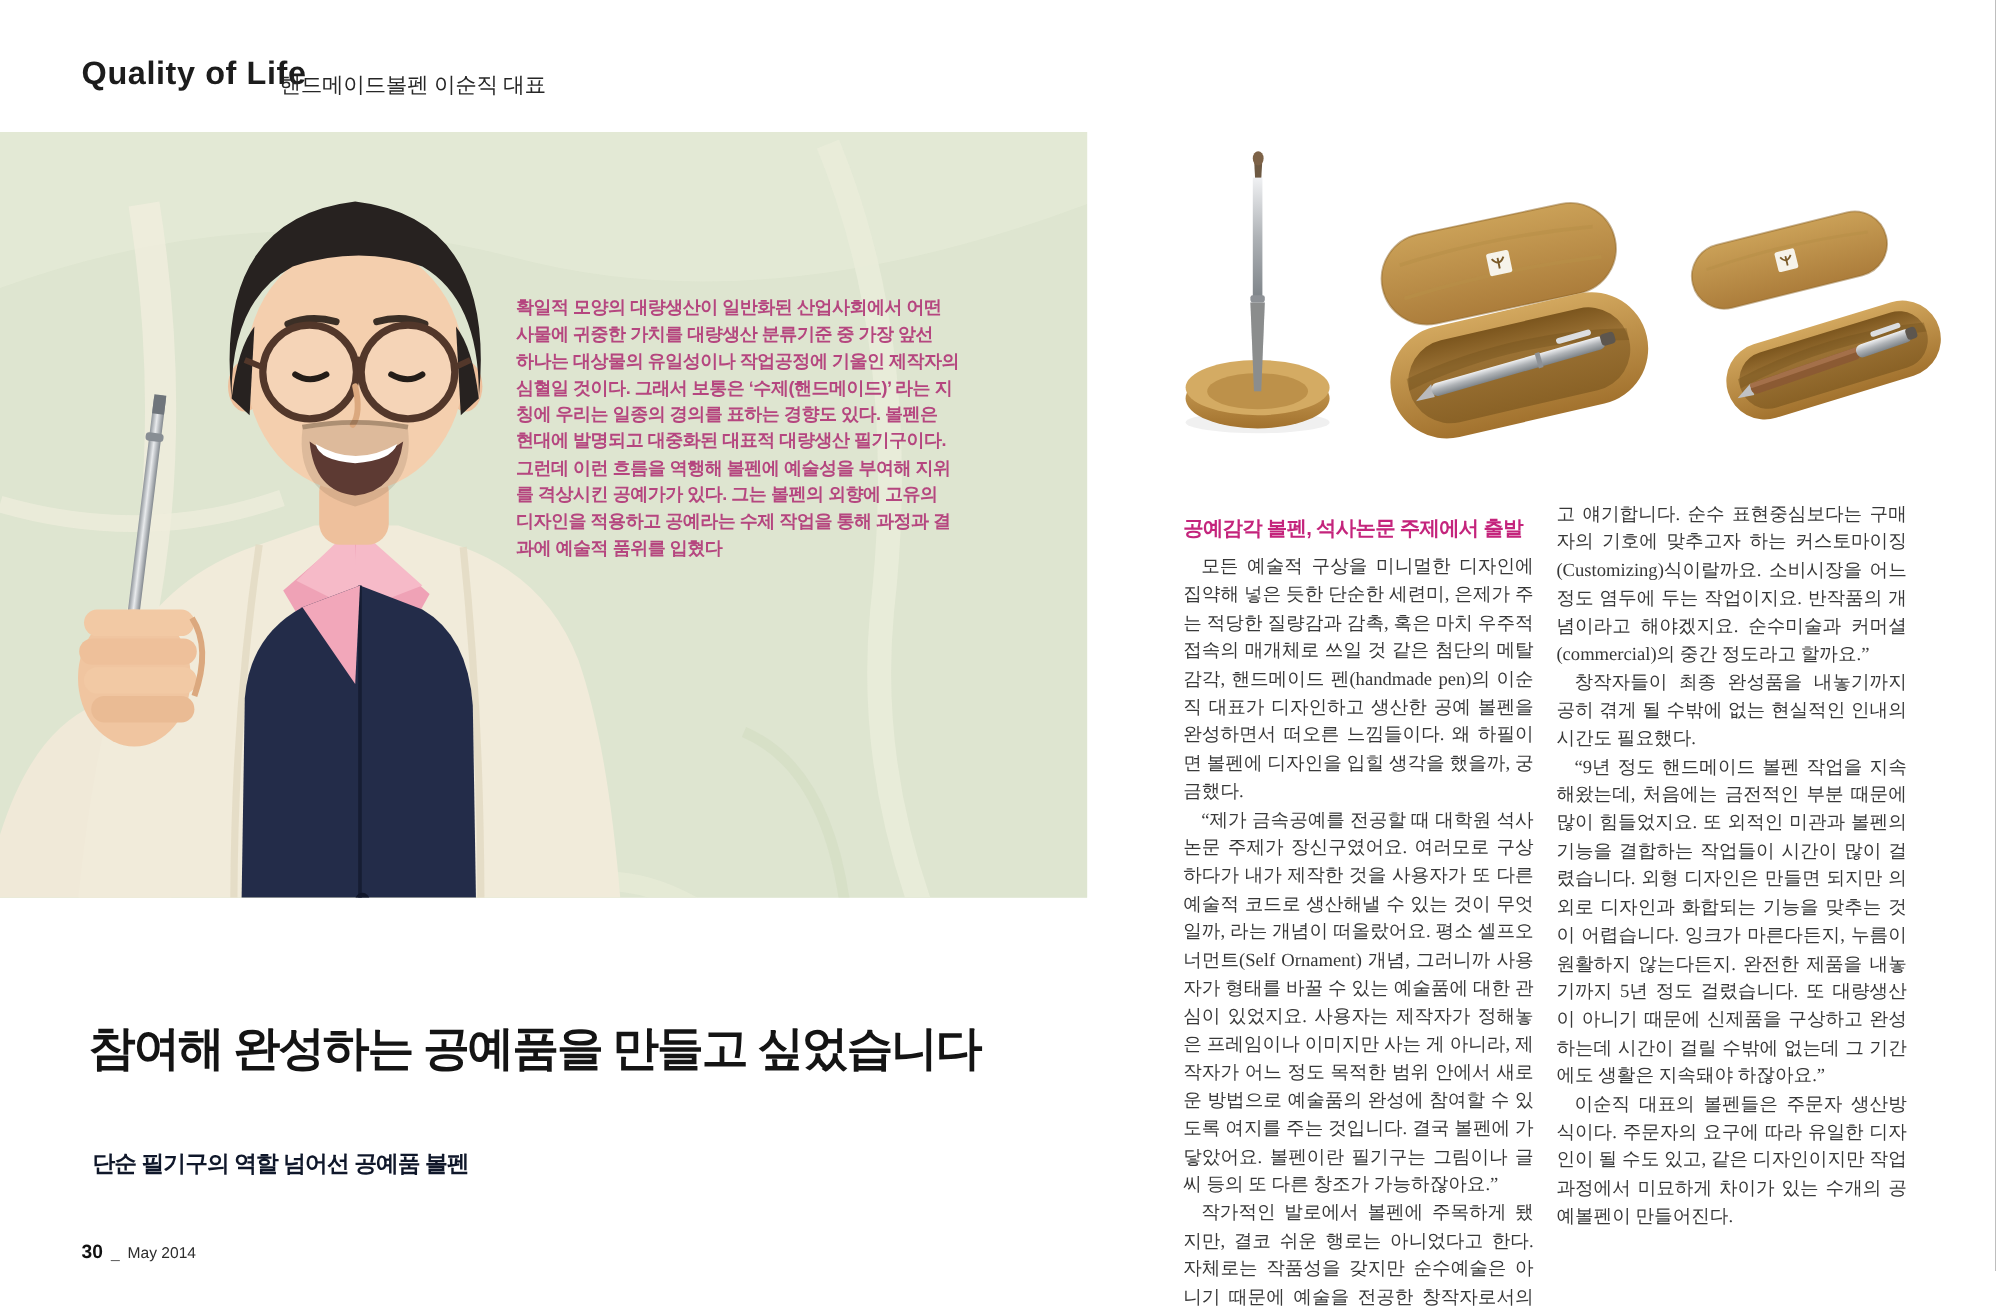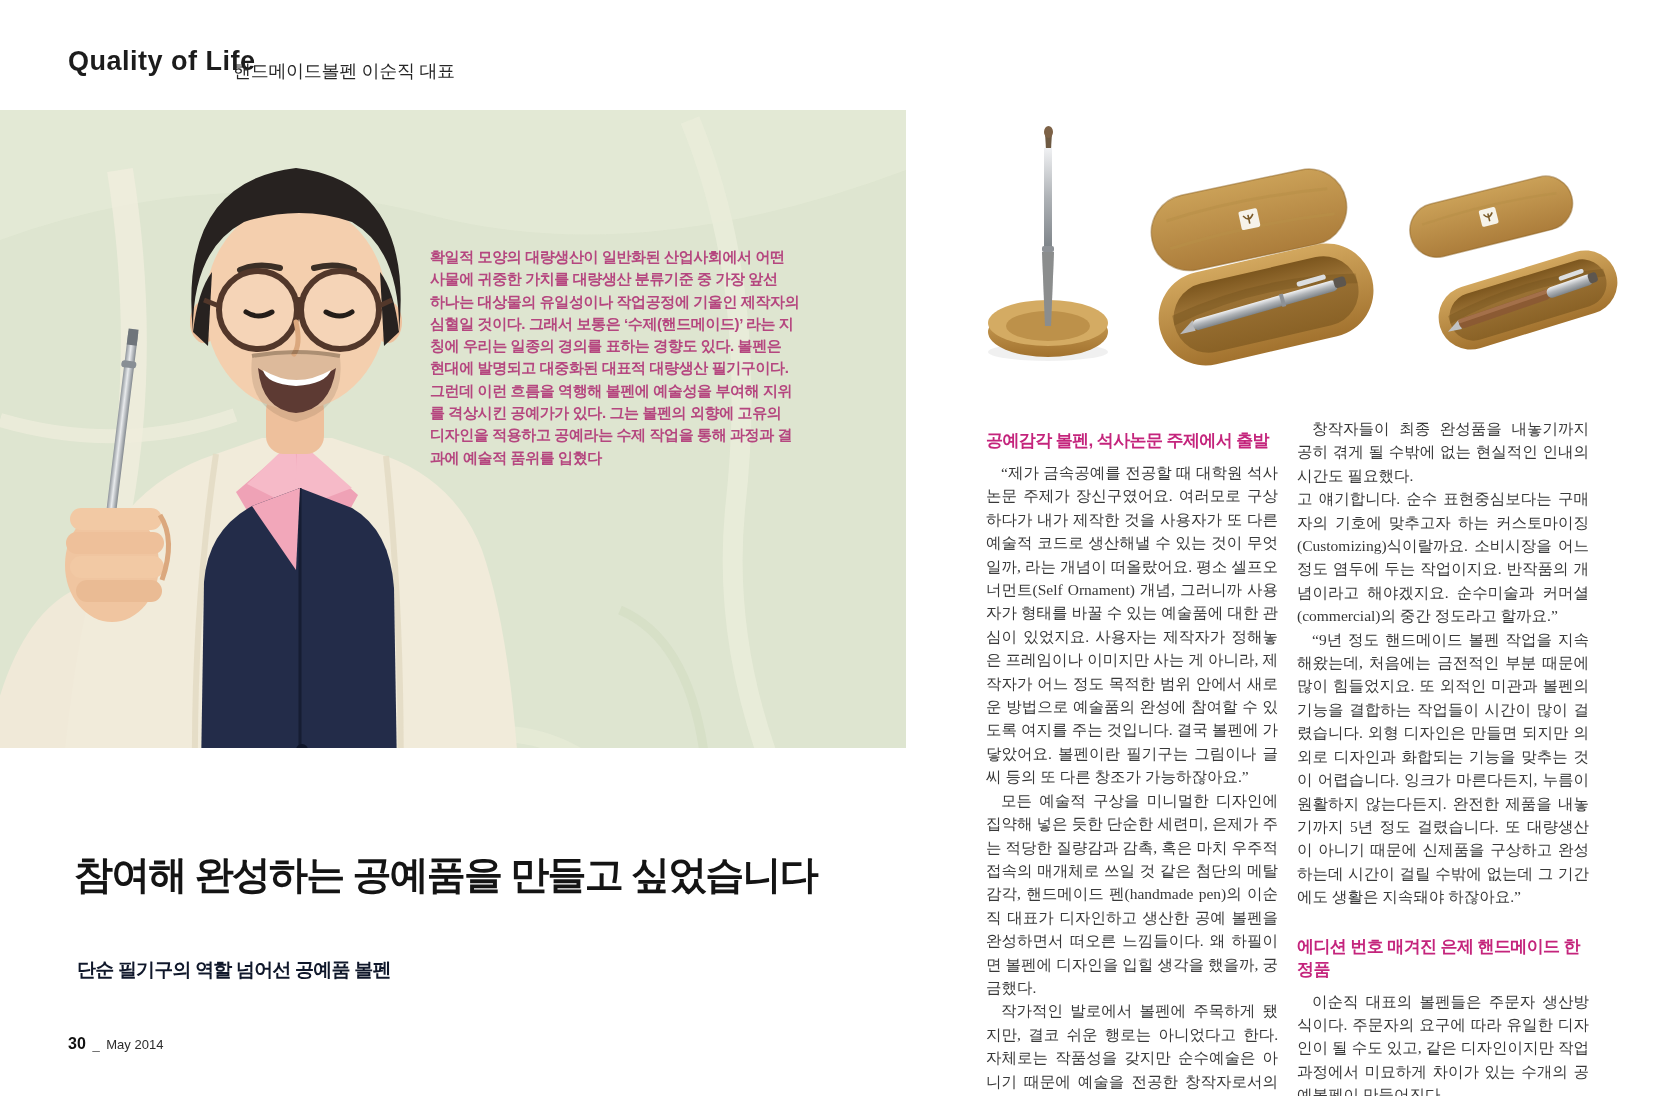--- a/index.html
+++ b/index.html
@@ -259,31 +259,30 @@
             <rect x="636" y="168" width="26" height="4.5" rx="2" fill="#dcdee0"></rect>
             <rect x="664" y="175" width="9" height="10" rx="3" fill="#5d564e"></rect>
           </g>
         </g>
       </g>
     </svg>
   </div>
 
   <div class="col col1">
     <h3 class="section-head">공예감각 볼펜,  석사논문 주제에서 출발</h3>
+    <p class="body-para">모든 예술적 구상을 미니멀한 디자인에 집약해 넣은 듯한 단순한 세련미, 은제가 주는 적당한 질량감과 감촉, 혹은 마치 우주적 접속의 매개체로 쓰일 것 같은 첨단의 메탈 감각, 핸드메이드 펜(handmade pen)의 이순직 대표가 디자인하고 생산한 공예 볼펜을 완성하면서 떠오른 느낌들이다. 왜 하필이면 볼펜에 디자인을 입힐 생각을 했을까, 궁금했다.</p>
     <p class="body-para">“제가 금속공예를 전공할 때 대학원 석사논문 주제가 장신구였어요. 여러모로 구상하다가  내가 제작한 것을 사용자가 또 다른 예술적 코드로 생산해낼 수 있는 것이 무엇일까, 라는 개념이 떠올랐어요. 평소 셀프오너먼트(Self Ornament) 개념, 그러니까 사용자가 형태를 바꿀 수 있는 예술품에 대한 관심이 있었지요. 사용자는 제작자가 정해놓은 프레임이나 이미지만 사는 게 아니라, 제작자가 어느 정도 목적한 범위 안에서 새로운 방법으로 예술품의 완성에 참여할 수 있도록 여지를 주는 것입니다. 결국 볼펜에 가 닿았어요. 볼펜이란 필기구는 그림이나 글씨 등의 또 다른 창조가 가능하잖아요.”</p>
-    <p class="body-para">모든 예술적 구상을 미니멀한 디자인에 집약해 넣은 듯한 단순한 세련미, 은제가 주는 적당한 질량감과 감촉, 혹은 마치 우주적 접속의 매개체로 쓰일 것 같은 첨단의 메탈 감각, 핸드메이드 펜(handmade pen)의 이순직 대표가 디자인하고 생산한 공예 볼펜을 완성하면서 떠오른 느낌들이다. 왜 하필이면 볼펜에 디자인을 입힐 생각을 했을까, 궁금했다.</p>
     <p class="body-para">작가적인 발로에서 볼펜에 주목하게 됐지만, 결코 쉬운 행로는 아니었다고 한다. 자체로는 작품성을 갖지만 순수예술은 아니기 때문에 예술을 전공한 창작자로서의 정체성에 대한 자기 질문도 있었다.</p>
 
   </div>
 
   <div class="col col2">
+    <p class="body-para cont">고 얘기합니다. 순수 표현중심보다는 구매자의 기호에 맞추고자 하는 커스토마이징(Customizing)식이랄까요. 소비시장을 어느 정도 염두에 두는 작업이지요. 반작품의 개념이라고 해야겠지요. 순수미술과 커머셜(commercial)의 중간 정도라고 할까요.”</p>
     <p class="body-para">창작자들이 최종 완성품을 내놓기까지 공히 겪게 될 수밖에 없는 현실적인 인내의 시간도 필요했다.</p>
-    <p class="body-para cont">고 얘기합니다. 순수 표현중심보다는 구매자의 기호에 맞추고자 하는 커스토마이징(Customizing)식이랄까요. 소비시장을 어느 정도 염두에 두는 작업이지요. 반작품의 개념이라고 해야겠지요. 순수미술과 커머셜(commercial)의 중간 정도라고 할까요.”</p>
     <p class="body-para">“9년 정도 핸드메이드 볼펜 작업을 지속해왔는데, 처음에는 금전적인 부분 때문에 많이 힘들었지요. 또 외적인 미관과 볼펜의 기능을 결합하는 작업들이 시간이 많이 걸렸습니다. 외형 디자인은 만들면 되지만 의외로 디자인과 화합되는 기능을 맞추는 것이 어렵습니다. 잉크가 마른다든지, 누름이 원활하지 않는다든지. 완전한 제품을 내놓기까지 5년 정도 걸렸습니다. 또 대량생산이 아니기 때문에 신제품을 구상하고 완성하는데 시간이 걸릴 수밖에 없는데 그 기간에도 생활은 지속돼야 하잖아요.”</p>
-    <h3 class="section-head">에디션 번호 매겨진 은제 핸드메이드 한정품</h3>
     <p class="body-para">이순직 대표의 볼펜들은 주문자 생산방식이다. 주문자의 요구에 따라 유일한 디자인이 될 수도 있고, 같은 디자인이지만 작업과정에서 미묘하게 차이가 있는 수개의 공예볼펜이 만들어진다.</p>
 
   </div>
 
   <div class="footer footer-right">
     <span></span>
     <span class="sep"></span>
     <span class="pg"></span>
   </div>
 

